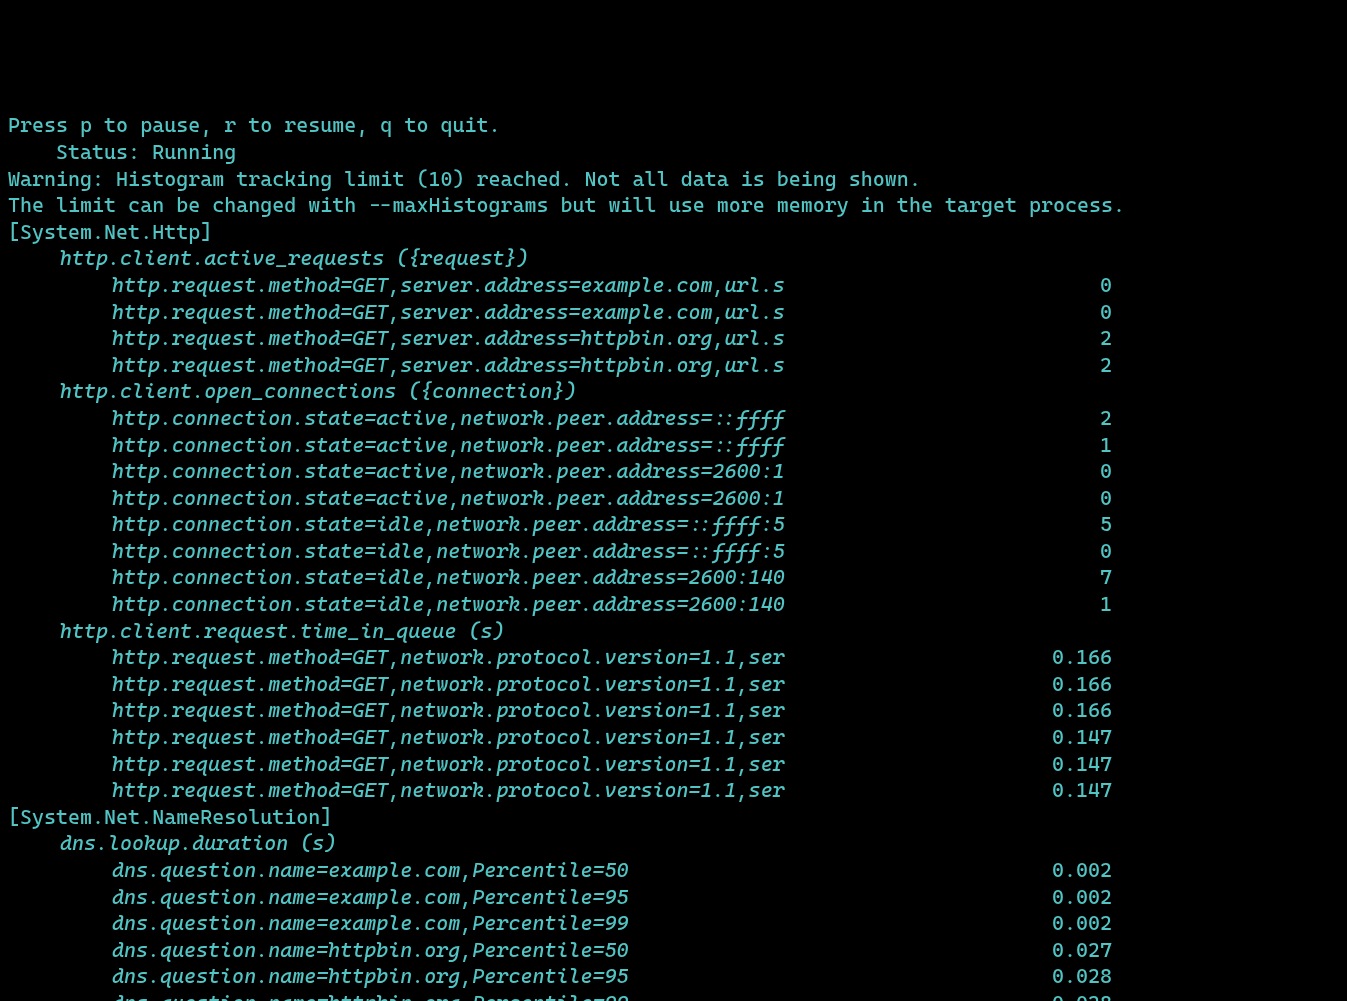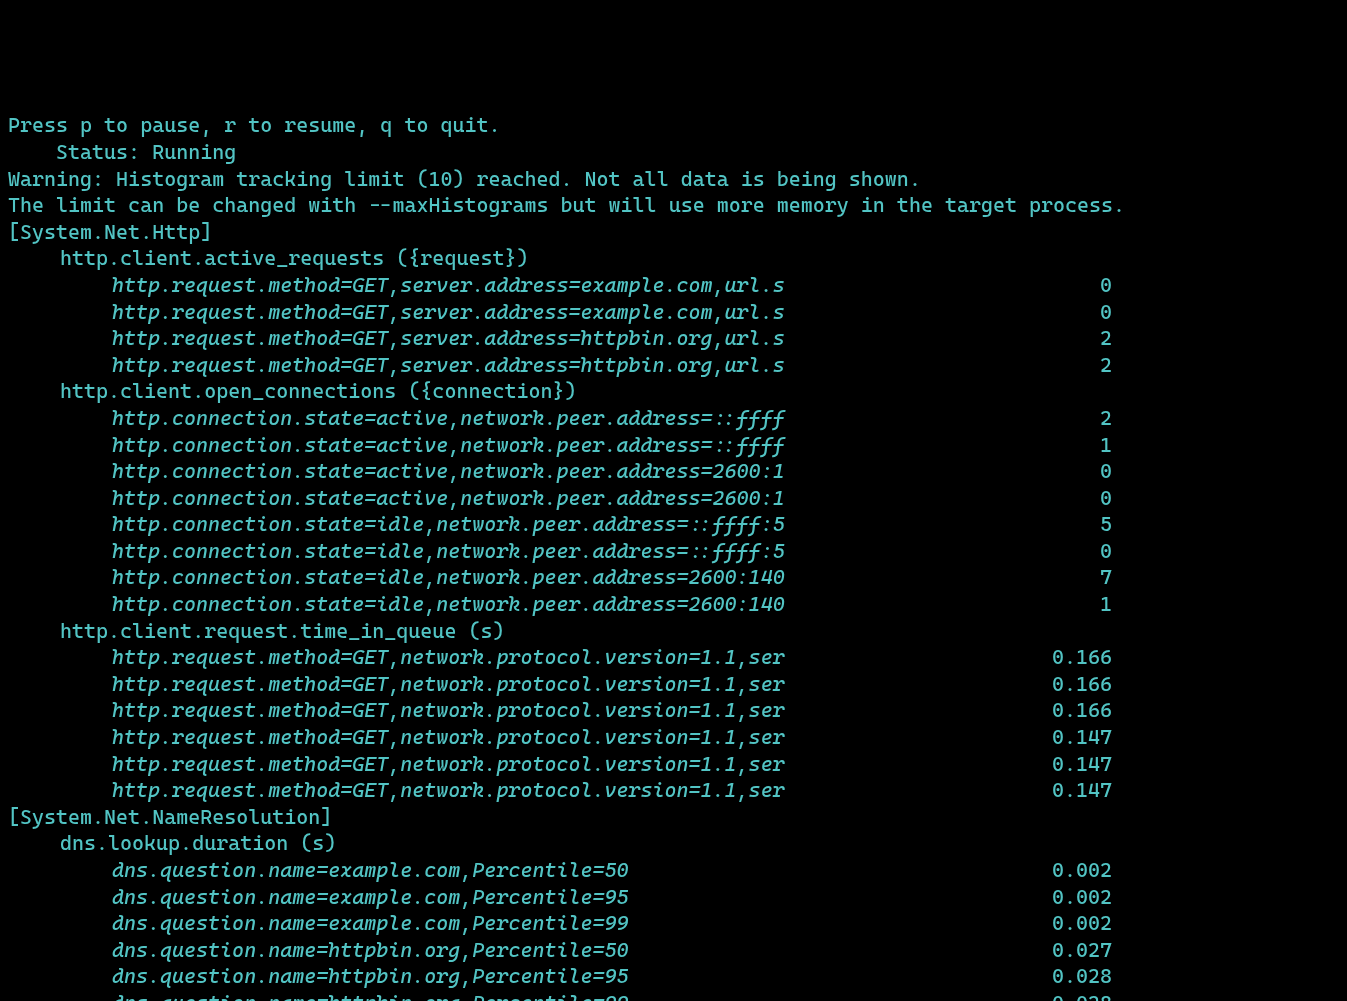--- a/index.html
+++ b/index.html
@@ -15,21 +15,21 @@
     font-size: 20.5px;
     line-height: 26.6px;
     color: #52c4c4;
     white-space: pre;
     padding: 6px 8px;
     box-sizing: border-box;
   }
   .line { display: block; }
   .label-col { display: inline-block; width: 870px; font-style: italic; }
   .value-col { display: inline-block; width: 130px; text-align: right; }   
-  .indent-2 { padding-left: 52px; }
+  .indent-2 { padding-left: 52px; font-style: italic; }
   .indent-3 { padding-left: 104px; }  
 </style>
 </head>
 <body>
 
 
 
 <div id="root"><span class="line">Press p to pause, r to resume, q to quit.</span><span class="line">    Status: Running</span><span class="line">Warning: Histogram tracking limit (10) reached. Not all data is being shown.</span><span class="line">The limit can be changed with --maxHistograms but will use more memory in the target process.</span><span class="line"></span><span class="line">[System.Net.Http]</span><span class="line indent-2">http.client.active_requests ({request})</span><span class="line"><span class="label-col indent-3">http.request.method=GET,server.address=example.com,url.s</span><span class="value-col">0</span></span><span class="line"><span class="label-col indent-3">http.request.method=GET,server.address=example.com,url.s</span><span class="value-col">0</span></span><span class="line"><span class="label-col indent-3">http.request.method=GET,server.address=httpbin.org,url.s</span><span class="value-col">2</span></span><span class="line"><span class="label-col indent-3">http.request.method=GET,server.address=httpbin.org,url.s</span><span class="value-col">2</span></span><span class="line indent-2">http.client.open_connections ({connection})</span><span class="line"><span class="label-col indent-3">http.connection.state=active,network.peer.address=::ffff</span><span class="value-col">2</span></span><span class="line"><span class="label-col indent-3">http.connection.state=active,network.peer.address=::ffff</span><span class="value-col">1</span></span><span class="line"><span class="label-col indent-3">http.connection.state=active,network.peer.address=2600:1</span><span class="value-col">0</span></span><span class="line"><span class="label-col indent-3">http.connection.state=active,network.peer.address=2600:1</span><span class="value-col">0</span></span><span class="line"><span class="label-col indent-3">http.connection.state=idle,network.peer.address=::ffff:5</span><span class="value-col">5</span></span><span class="line"><span class="label-col indent-3">http.connection.state=idle,network.peer.address=::ffff:5</span><span class="value-col">0</span></span><span class="line"><span class="label-col indent-3">http.connection.state=idle,network.peer.address=2600:140</span><span class="value-col">7</span></span><span class="line"><span class="label-col indent-3">http.connection.state=idle,network.peer.address=2600:140</span><span class="value-col">1</span></span><span class="line indent-2">http.client.request.time_in_queue (s)</span><span class="line"><span class="label-col indent-3">http.request.method=GET,network.protocol.version=1.1,ser</span><span class="value-col">0.166</span></span><span class="line"><span class="label-col indent-3">http.request.method=GET,network.protocol.version=1.1,ser</span><span class="value-col">0.166</span></span><span class="line"><span class="label-col indent-3">http.request.method=GET,network.protocol.version=1.1,ser</span><span class="value-col">0.166</span></span><span class="line"><span class="label-col indent-3">http.request.method=GET,network.protocol.version=1.1,ser</span><span class="value-col">0.147</span></span><span class="line"><span class="label-col indent-3">http.request.method=GET,network.protocol.version=1.1,ser</span><span class="value-col">0.147</span></span><span class="line"><span class="label-col indent-3">http.request.method=GET,network.protocol.version=1.1,ser</span><span class="value-col">0.147</span></span><span class="line">[System.Net.NameResolution]</span><span class="line indent-2">dns.lookup.duration (s)</span><span class="line"><span class="label-col indent-3">dns.question.name=example.com,Percentile=50</span><span class="value-col">0.002</span></span><span class="line"><span class="label-col indent-3">dns.question.name=example.com,Percentile=95</span><span class="value-col">0.002</span></span><span class="line"><span class="label-col indent-3">dns.question.name=example.com,Percentile=99</span><span class="value-col">0.002</span></span><span class="line"><span class="label-col indent-3">dns.question.name=httpbin.org,Percentile=50</span><span class="value-col">0.027</span></span><span class="line"><span class="label-col indent-3">dns.question.name=httpbin.org,Percentile=95</span><span class="value-col">0.028</span></span><span class="line"><span class="label-col indent-3">dns.question.name=httpbin.org,Percentile=99</span><span class="value-col">0.028</span></span></div>
 
 

